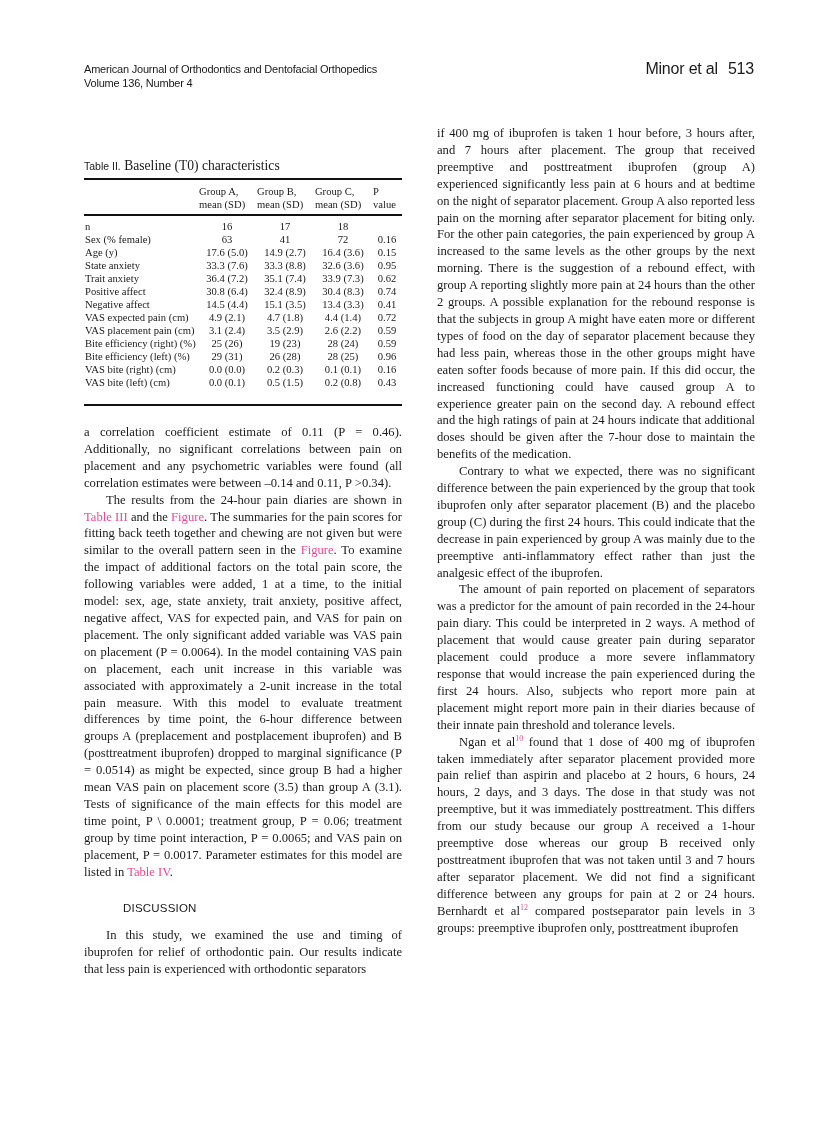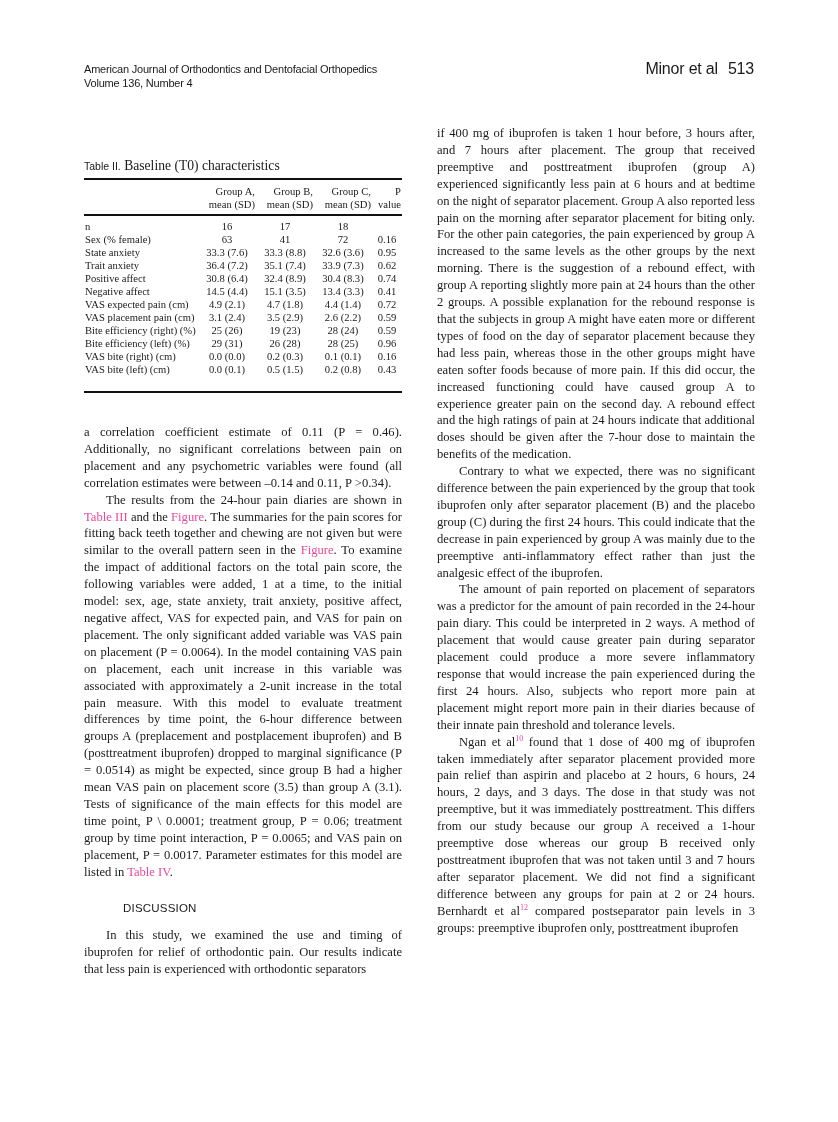--- a/index.html
+++ b/index.html
@@ -8,21 +8,21 @@
   .rh-left { position: absolute; left: 0; top: 0; }
   .rh-right { position: absolute; right: 0; top: 0; font-size: 16px; }
   .rh-right span { margin-left: 10px; }
   .col { position: absolute; width: 318px; font-size: 12.6px; line-height: 16.9px; text-align: justify; }
   .col-left { left: 84px; top: 125px; margin-top: 32px; }
   .col-right { left: 437px; top: 125px; }
   .table-wrap { width: 318px; }
   .table-title { font-size: 13.6px; line-height: 18px; margin-bottom: 3px; }
   .table-title .tlabel { font-family: "Liberation Sans", sans-serif; font-size: 10.5px; }
   table.baseline { width: 100%; border-collapse: collapse; font-size: 10.6px; line-height: 13px; }
-  table.baseline thead tr th { font-weight: normal; text-align: right; padding: 5px 1px 3px 1px; vertical-align: bottom; border-top: 2px solid #111; border-bottom: 2.5px solid #111; }
+  table.baseline thead tr th { font-weight: normal; text-align: left; padding: 5px 1px 3px 1px; vertical-align: bottom; border-top: 2px solid #111; border-bottom: 2.5px solid #111; }
   table.baseline thead tr th:first-child { text-align: left; }
   table.baseline tbody td { padding: 0 1px; text-align: center; white-space: nowrap; }
   table.baseline tbody td:first-child { text-align: left; }
   table.baseline tbody tr:first-child td { padding-top: 4px; }
   table.baseline tbody tr:last-child td { padding-bottom: 15px; border-bottom: 2px solid #111; }
   p { margin: 0; }
   p.indent { text-indent: 22px; }
   .link { color: #ec4899; }
   .left-body { position: absolute; left: 84px; top: 424px; width: 318px; font-size: 12.6px; line-height: 16.9px; text-align: justify; }
   .section-head { font-family: "Liberation Sans", sans-serif; font-size: 11.5px; margin: 20px 0 10px 0; letter-spacing: 0.2px; padding-left: 39px; }
@@ -76,20 +76,27 @@
             <td>17</td>
             <td>18</td>
             <td></td>
           </tr>
         <tr>
             <td>Sex (% female)</td>
             <td>63</td>
             <td>41</td>
             <td>72</td>
             <td>0.16</td>
+          </tr>
+        <tr>
+            <td>Age (y)</td>
+            <td>17.6 (5.0)</td>
+            <td>14.9 (2.7)</td>
+            <td>16.4 (3.6)</td>
+            <td>0.15</td>
           </tr>
         <tr>
             <td>State anxiety</td>
             <td>33.3 (7.6)</td>
             <td>33.3 (8.8)</td>
             <td>32.6 (3.6)</td>
             <td>0.95</td>
           </tr>
         <tr>
             <td>Trait anxiety</td>

